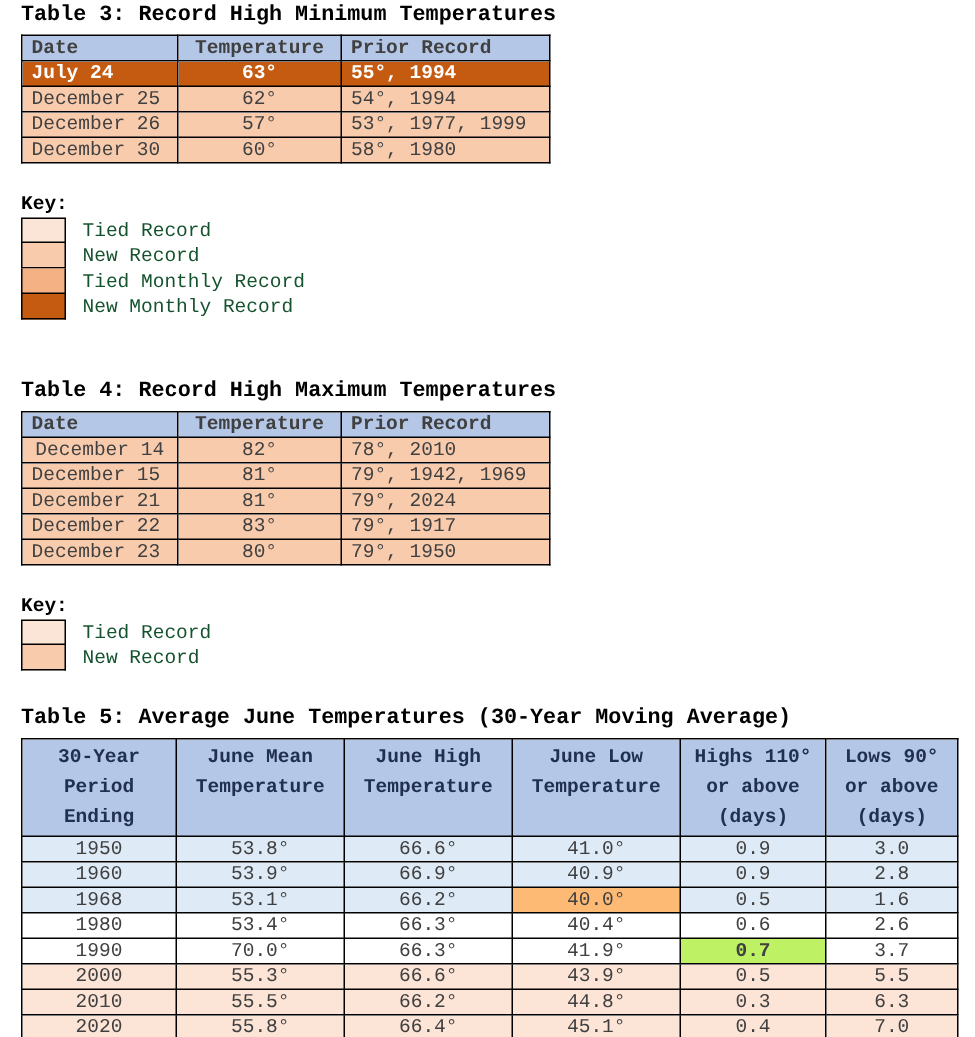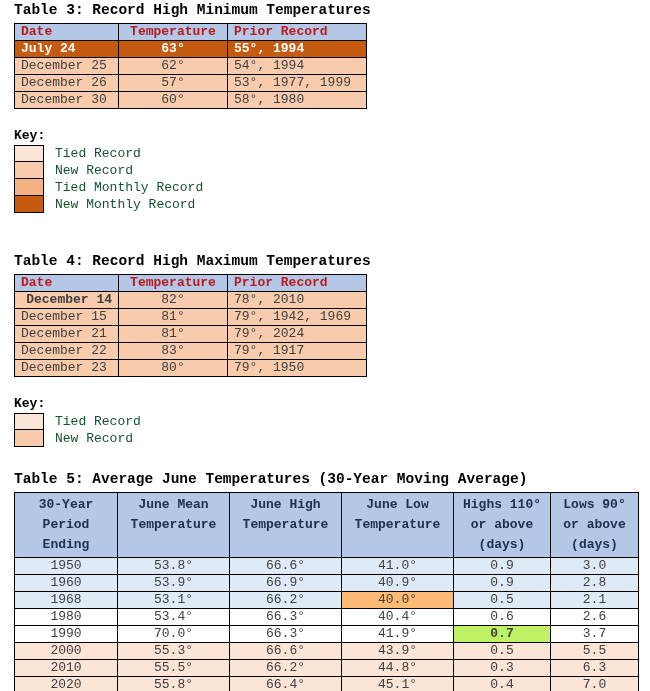--- a/index.html
+++ b/index.html
@@ -26,21 +26,21 @@
   th, td {
     border: 1px solid #000000;
     font-size: 13px;
     line-height: 14px;
     padding: 1px 6px;
     white-space: nowrap;
     overflow: hidden;
   }
   th {
     font-weight: bold;
-    color: #b91c1c;
+    color: #404040;
     text-align: left;
   }
   td { color: #404040; }
 
   .t34 { width: 352px; margin-bottom: 20px; }
   .row-emph td { color: #ffffff; font-weight: bold; }
 
   .t5 { width: 624px; }
   .t5 th {
     color: #203050;
@@ -150,21 +150,21 @@
       </colgroup>
     <thead>
         <tr>
           <th style="text-align: left; background: rgb(180, 199, 231);">Date</th>
           <th style="text-align: center; background: rgb(180, 199, 231);">Temperature</th>
           <th style="text-align: left; background: rgb(180, 199, 231);">Prior Record</th>
         </tr>
       </thead>
     <tbody>
         <tr>
-          <td style="text-align: right; background: rgb(248, 203, 173); font-weight: bold;">December 14</td>
+          <td style="text-align: center; background: rgb(248, 203, 173);">December 14</td>
           <td style="text-align: center; background: rgb(248, 203, 173);">82°</td>
           <td style="text-align: left; background: rgb(248, 203, 173);">78°, 2010</td>
         </tr>
         <tr>
           <td style="text-align: left; background: rgb(248, 203, 173);">December 15</td>
           <td style="text-align: center; background: rgb(248, 203, 173);">81°</td>
           <td style="text-align: left; background: rgb(248, 203, 173);">79°, 1942, 1969</td>
         </tr>
         <tr>
           <td style="text-align: left; background: rgb(248, 203, 173);">December 21</td>
@@ -234,21 +234,21 @@
           <td style="text-align: center; background: rgb(222, 235, 247);">40.9°</td>
           <td style="text-align: center; background: rgb(222, 235, 247);">0.9</td>
           <td style="text-align: center; background: rgb(222, 235, 247);">2.8</td>
         </tr>
         <tr>
           <td style="text-align: center; background: rgb(222, 235, 247);">1968</td>
           <td style="text-align: center; background: rgb(222, 235, 247);">53.1°</td>
           <td style="text-align: center; background: rgb(222, 235, 247);">66.2°</td>
           <td style="text-align: center; background: #fdba74;">40.0°</td>
           <td style="text-align: center; background: rgb(222, 235, 247);">0.5</td>
-          <td style="text-align: center; background: rgb(222, 235, 247);">2.1</td>
+          <td style="text-align: center; background: rgb(222, 235, 247);">1.6</td>
         </tr>
         <tr>
           <td style="text-align: center; background: rgb(255, 255, 255);">1980</td>
           <td style="text-align: center; background: rgb(255, 255, 255);">53.4°</td>
           <td style="text-align: center; background: rgb(255, 255, 255);">66.3°</td>
           <td style="text-align: center; background: rgb(255, 255, 255);">40.4°</td>
           <td style="text-align: center; background: rgb(255, 255, 255);">0.6</td>
           <td style="text-align: center; background: rgb(255, 255, 255);">2.6</td>
         </tr>
         <tr>

